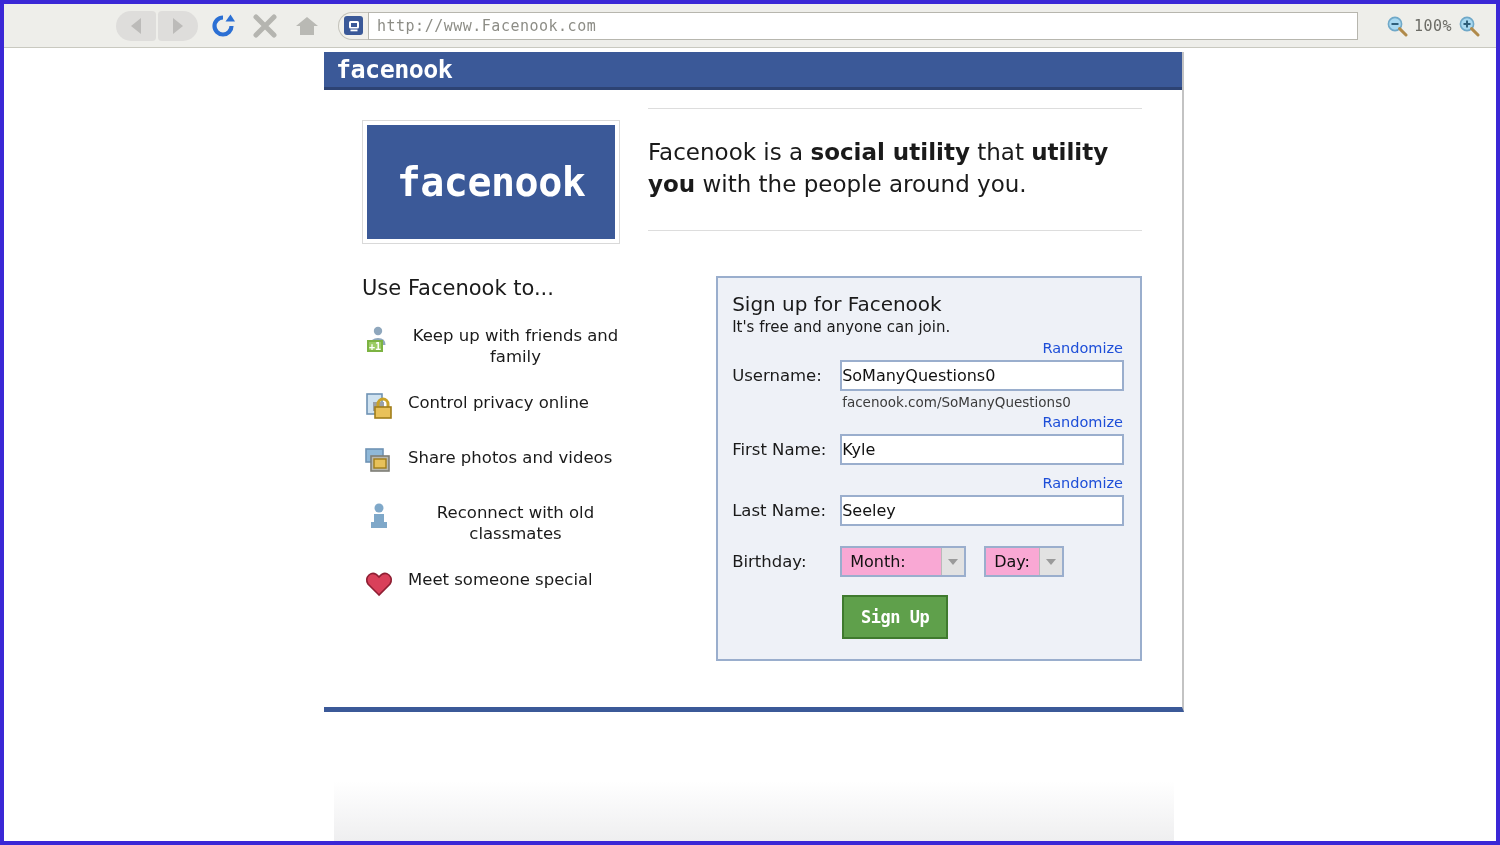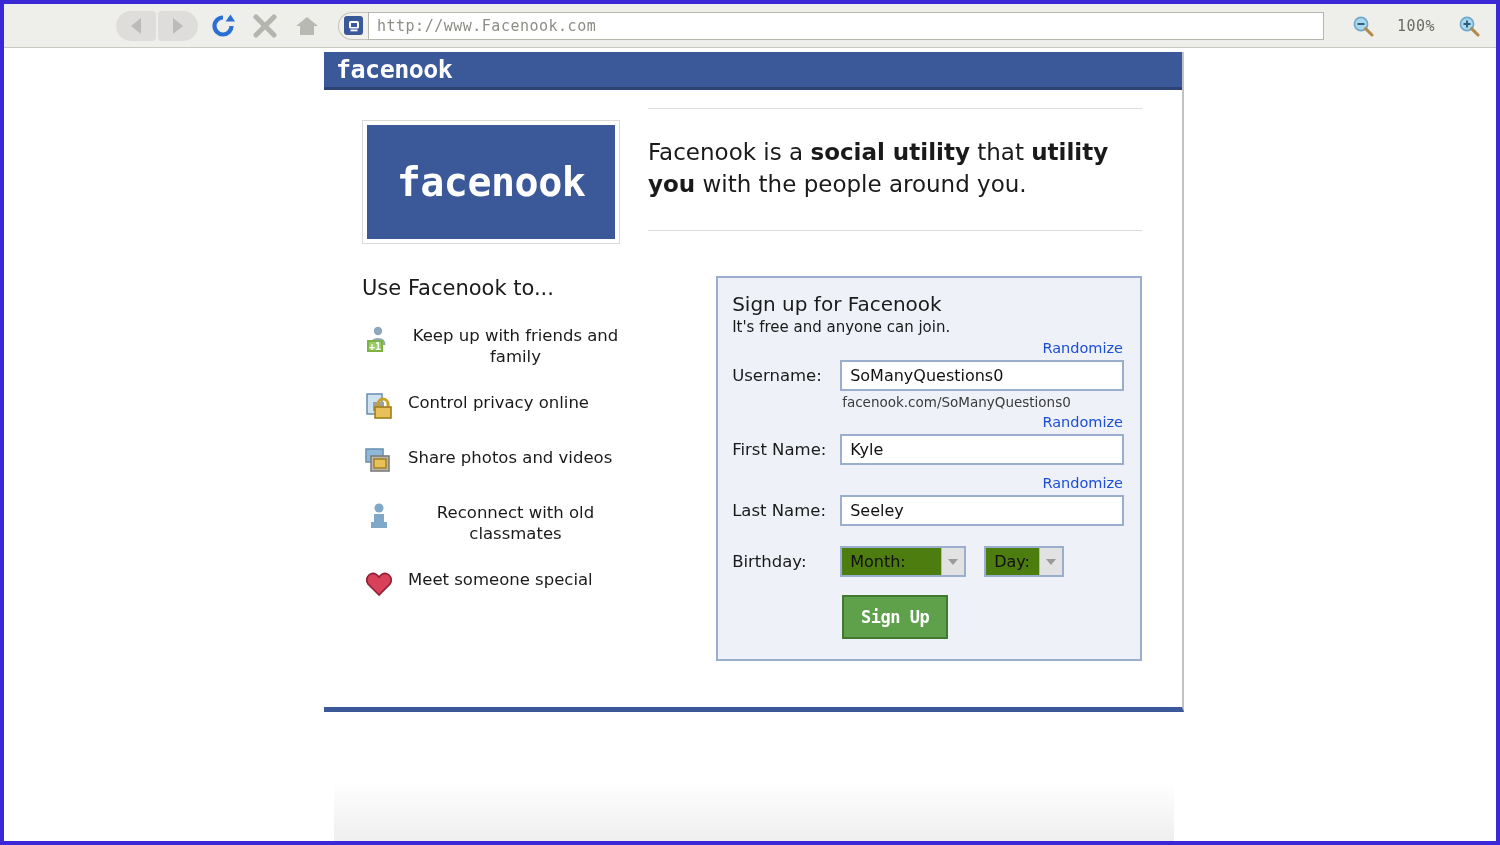--- a/index.html
+++ b/index.html
@@ -115,21 +115,21 @@
     align-items: center;
     padding: 0 8px;
     font-family: "DejaVu Sans Mono", monospace;
     font-size: 15px;
     color: #8d8d86;
     letter-spacing: 0.5px;
   }
   .zoom-ctrl {
     display: flex;
     align-items: center;
-    gap: 23px;
+    gap: 6px;
     margin-right: 16px;
   }
   #zoom-level {
     font-family: "DejaVu Sans Mono", monospace;
     font-size: 15px;
     color: #6c6c66;
     letter-spacing: 0.5px;
   }
 
   
@@ -283,33 +283,33 @@
     flex: 0 0 108px;
   }
   .text-input {
     flex: 1;
     height: 31px;
     background: #ffffff;
     border: 2px solid #9aaecd;
     box-sizing: border-box;
     display: flex;
     align-items: center;
-    padding-left: 8px;
+    padding-left: 0;
     font-size: 16px;
     color: #111111;
   }
   #username-hint {
     font-size: 13.5px;
     color: #3b3b3b;
     margin: 3px 0 0 110px;
   }
   .bday-row { margin-top: 20px; }
   .select-box {
     height: 31px;
-    background: #4d7c0f;
+    background: #f9a8d4;
     border: 2px solid #9aaecd;
     box-sizing: border-box;
     display: flex;
     align-items: center;
     justify-content: space-between;
   }
   .select-box.month { width: 126px; }
   .select-box.day   { width: 80px; margin-left: 18px; }
   .select-text {
     font-size: 16px;

